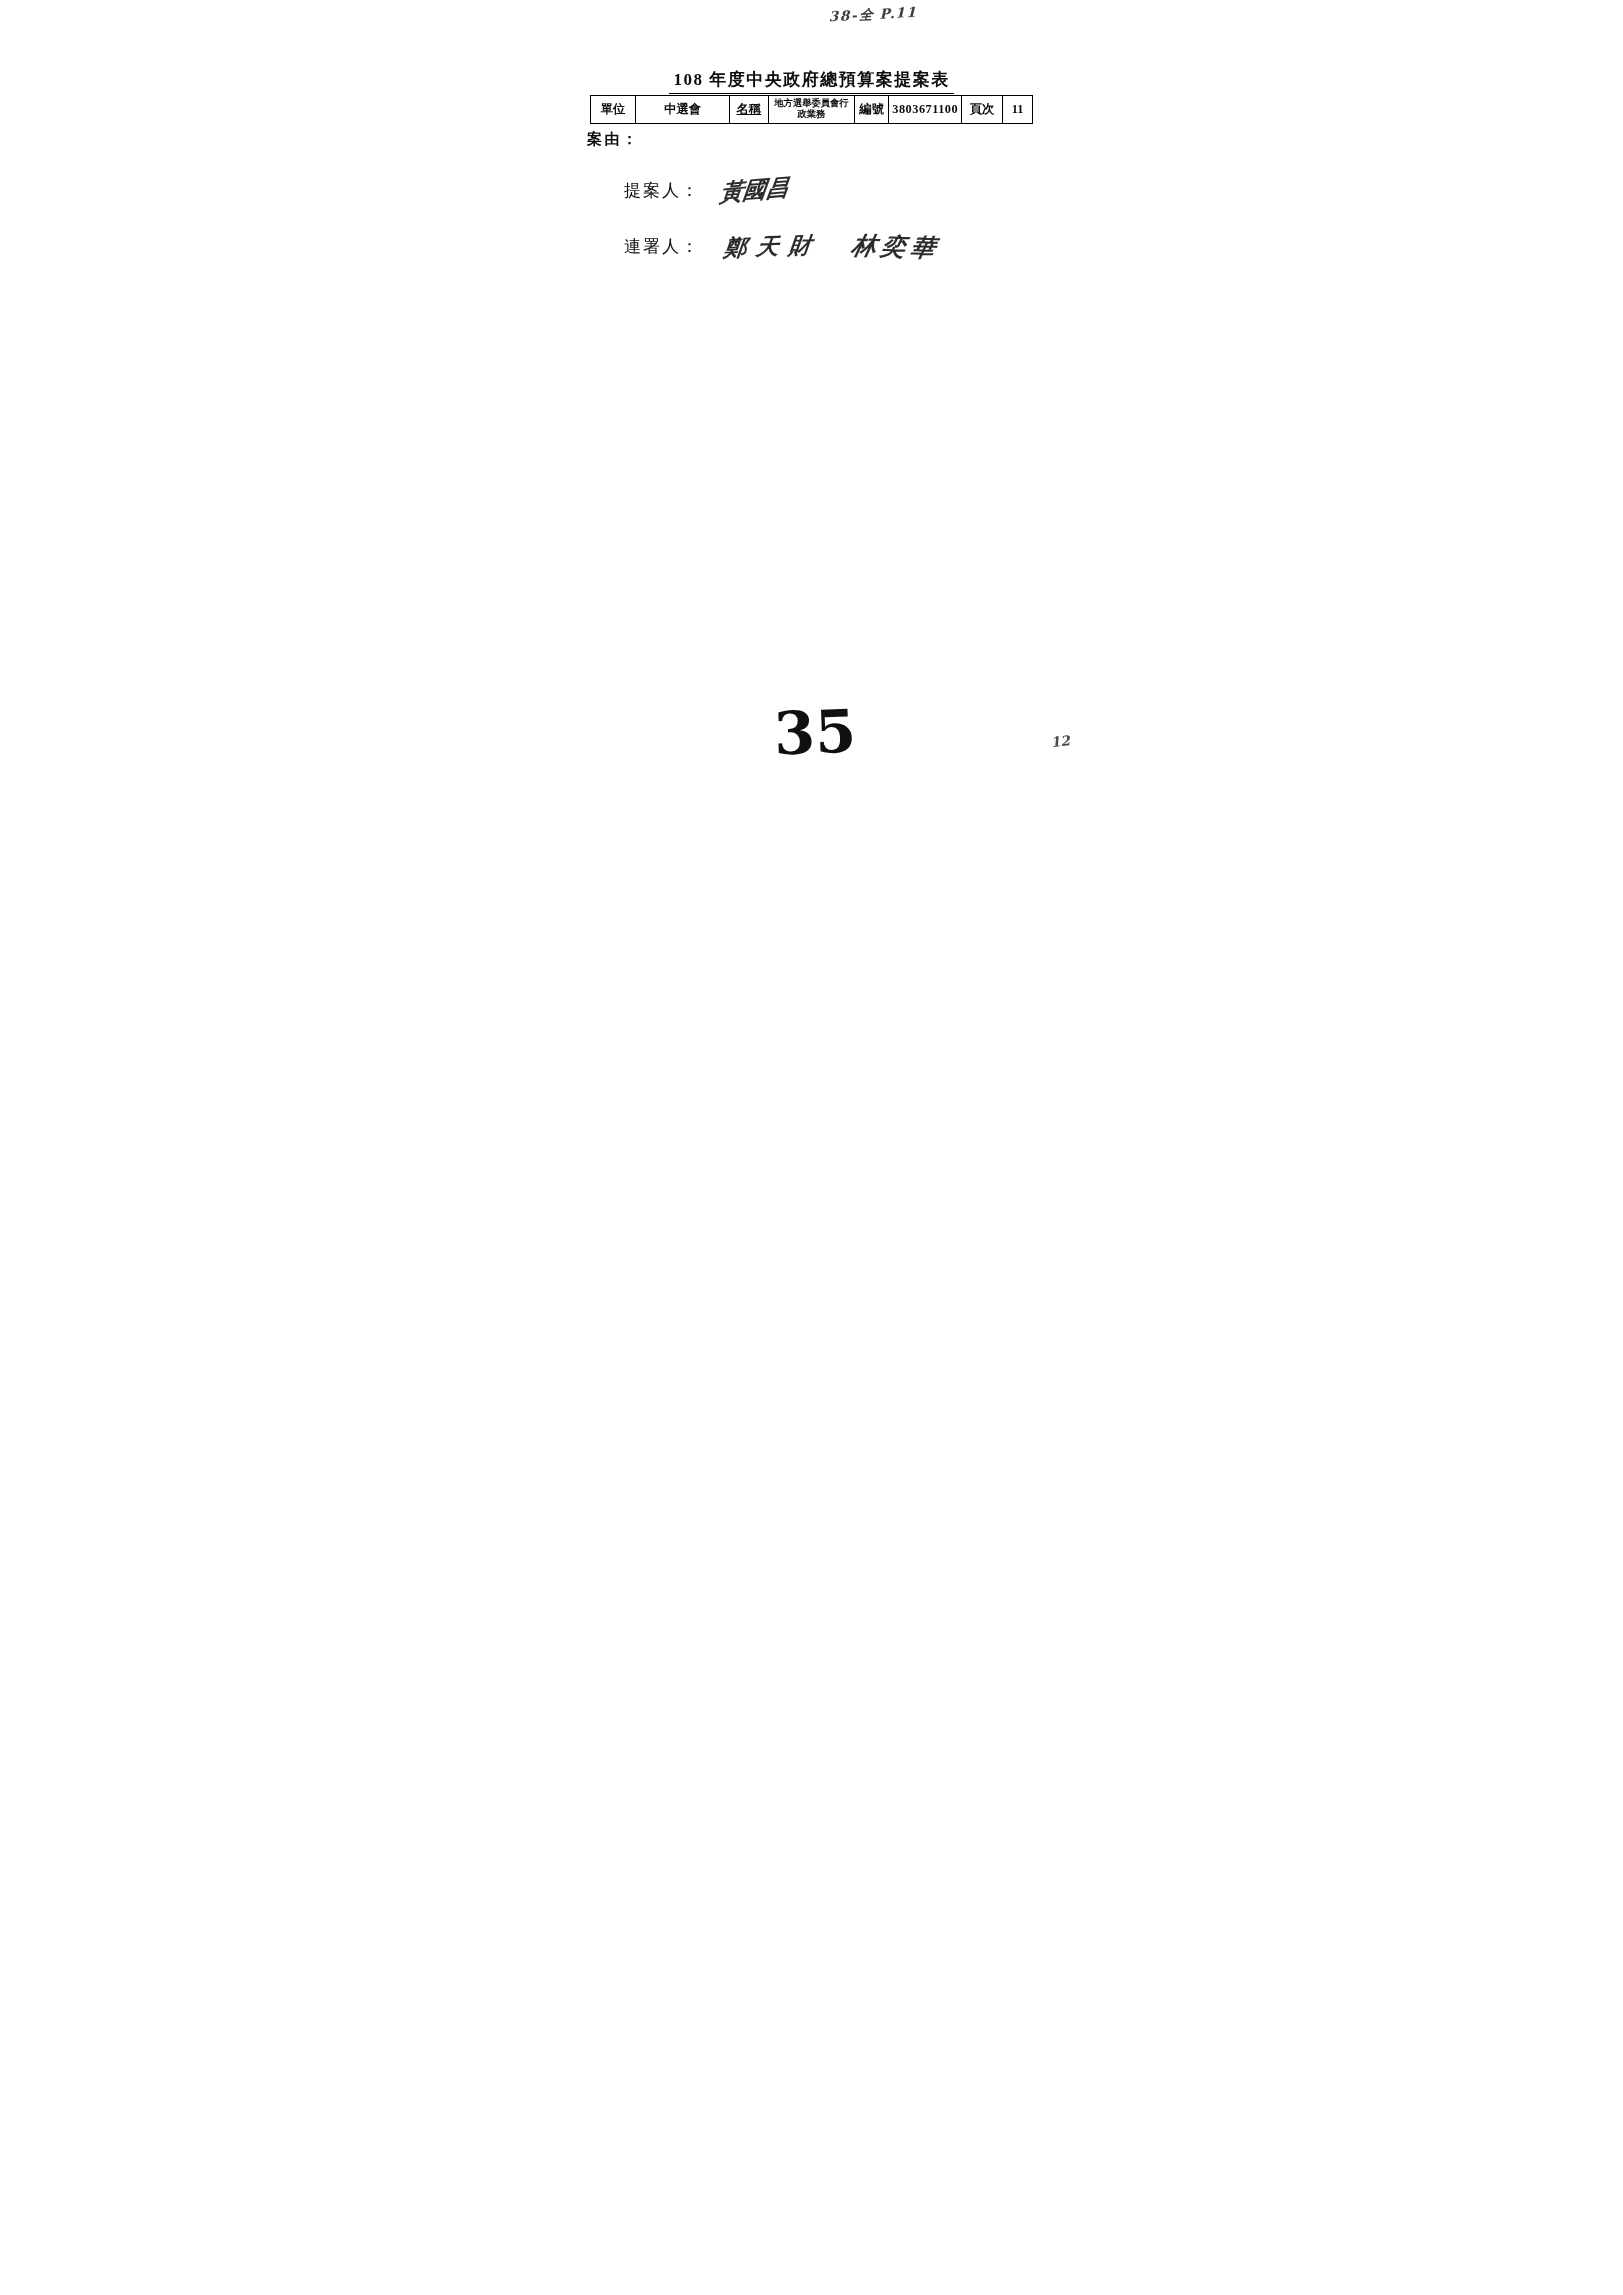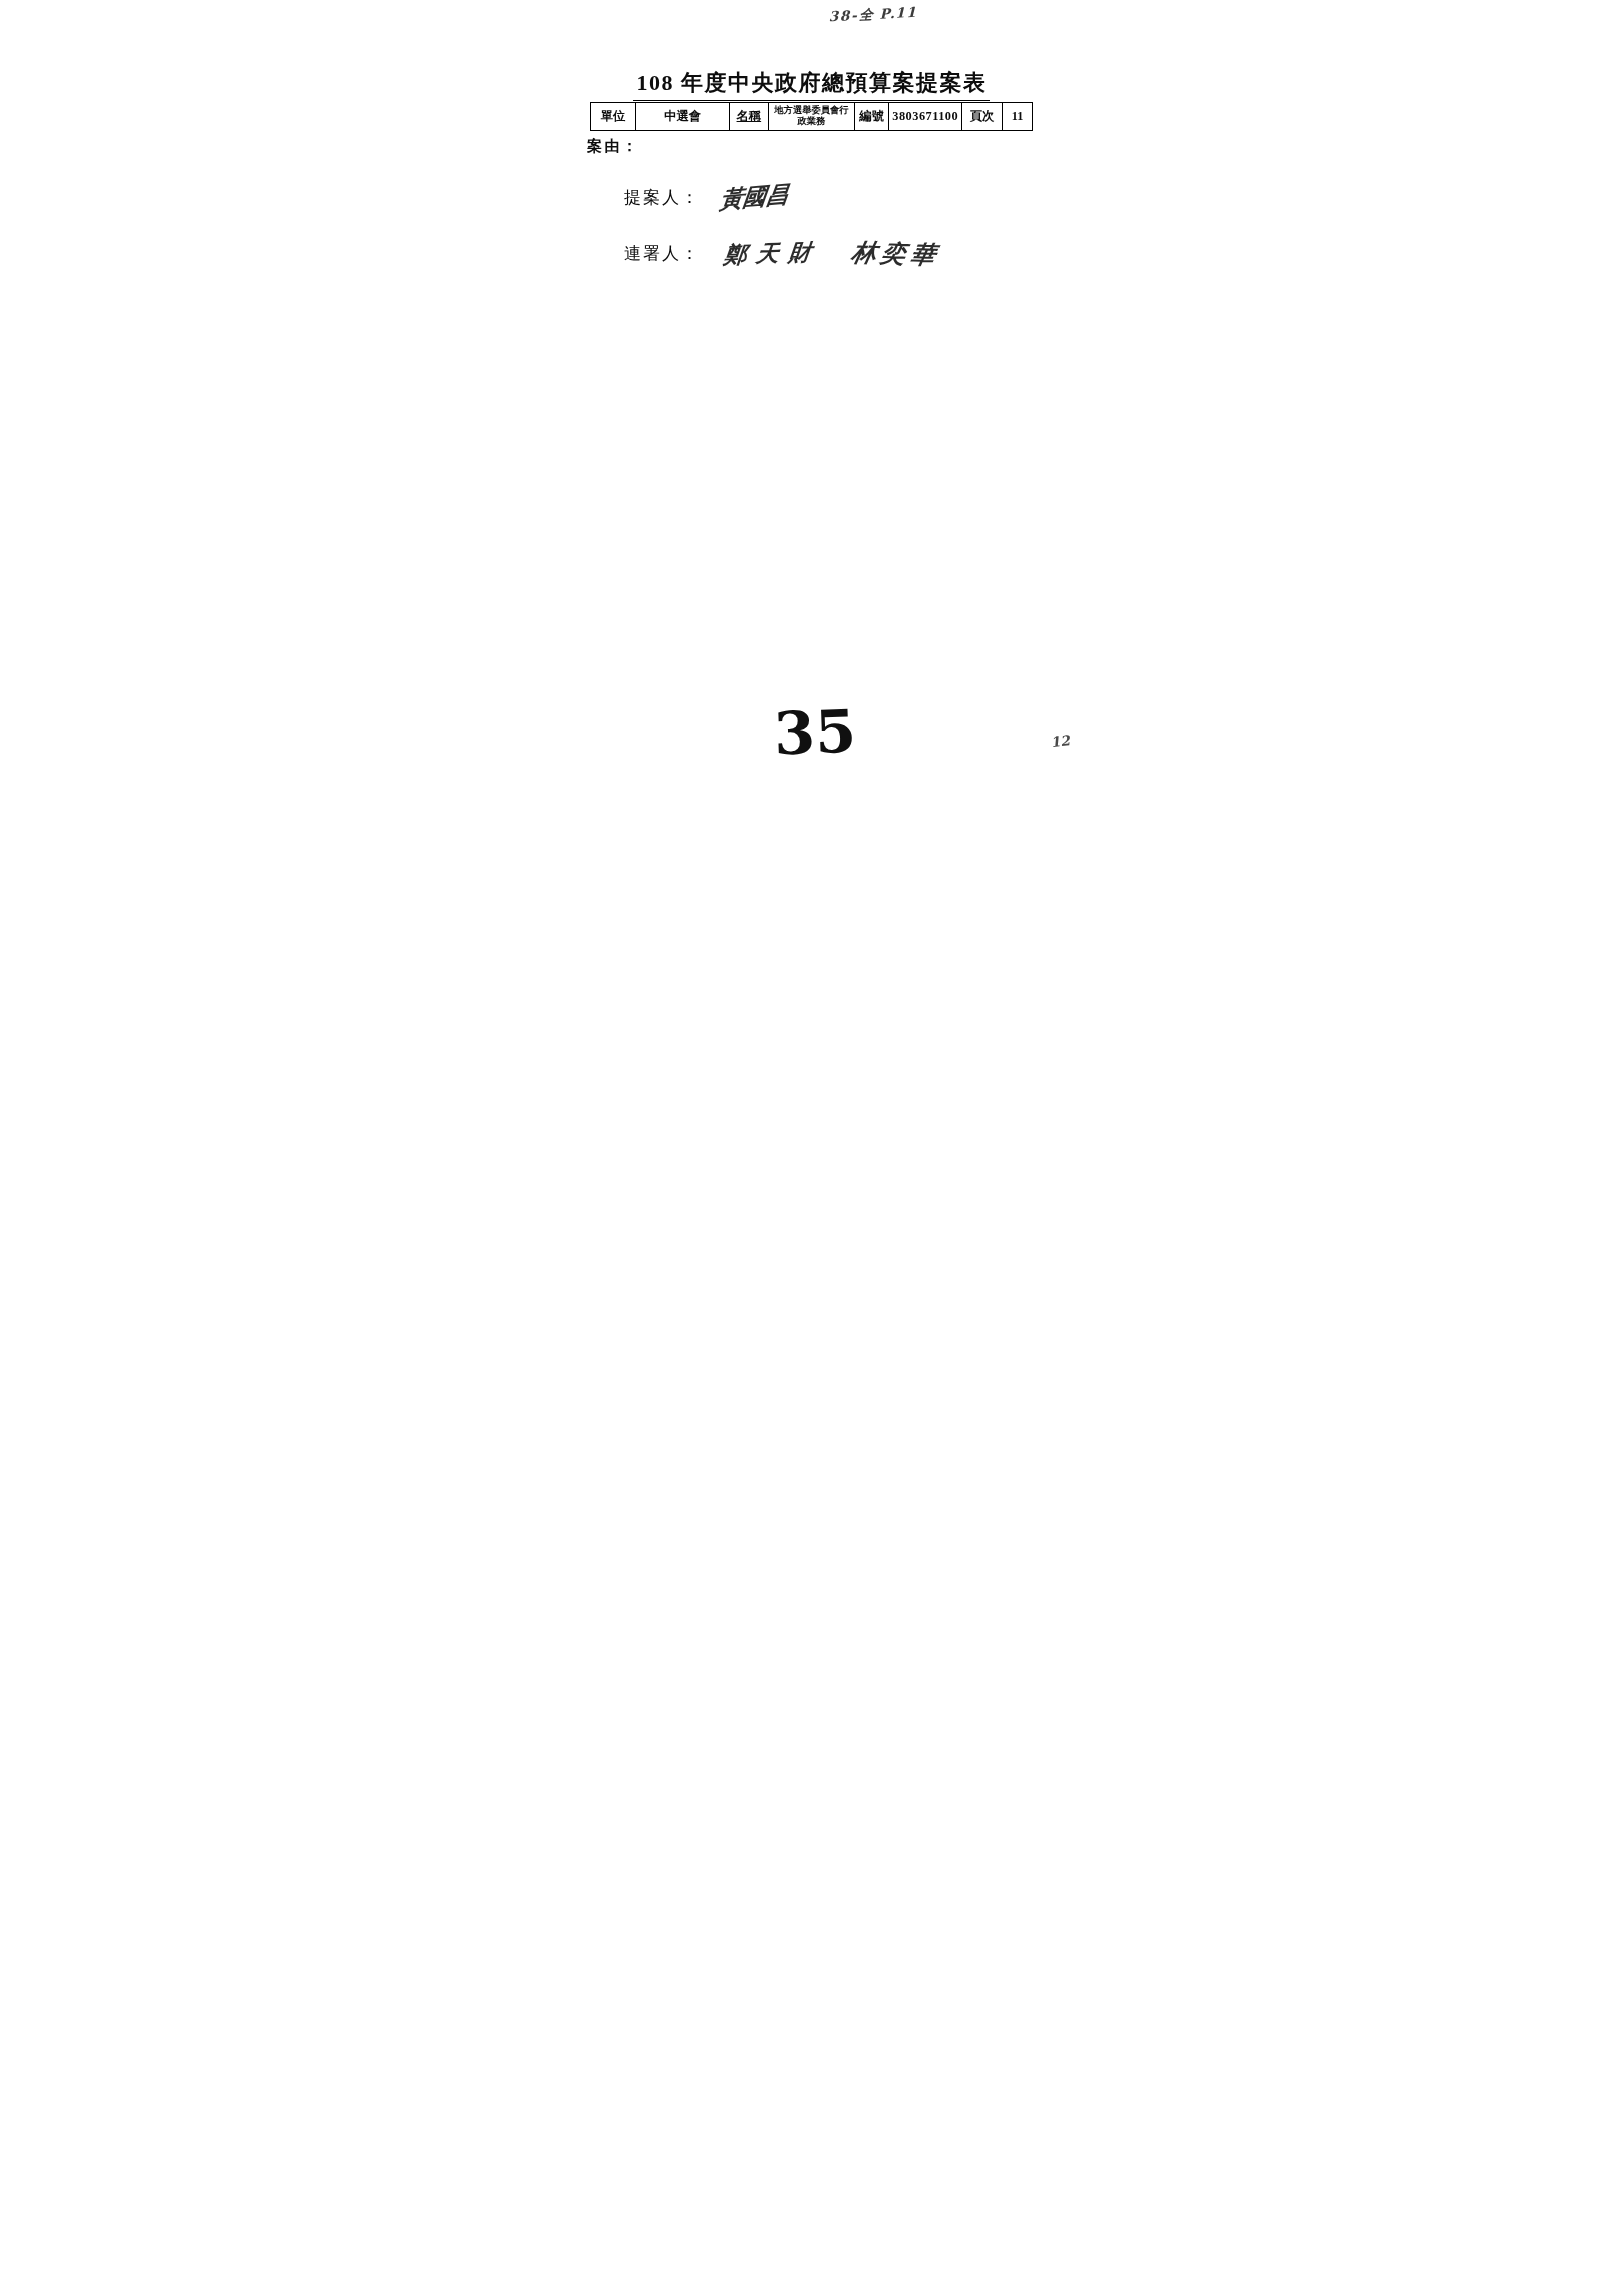--- a/index.html
+++ b/index.html
@@ -28,21 +28,21 @@
     transform: rotate(-3deg) skewX(-6deg);
     opacity: 0.88;
     letter-spacing: 1.5px;
   }
 
   
   .title {
     margin: 68px auto 0 auto;
     width: -moz-fit-content;
     width: fit-content;
-    font-size: 22px;
+    font-size: 17px;
     font-weight: bold;
     letter-spacing: 1.5px;
     border-bottom: 1.5px solid #000;
     padding: 0 3.9px 1.5px 3.9px;
     text-align: center;
   }
 
   
   .info-table {
     width: 82%;

